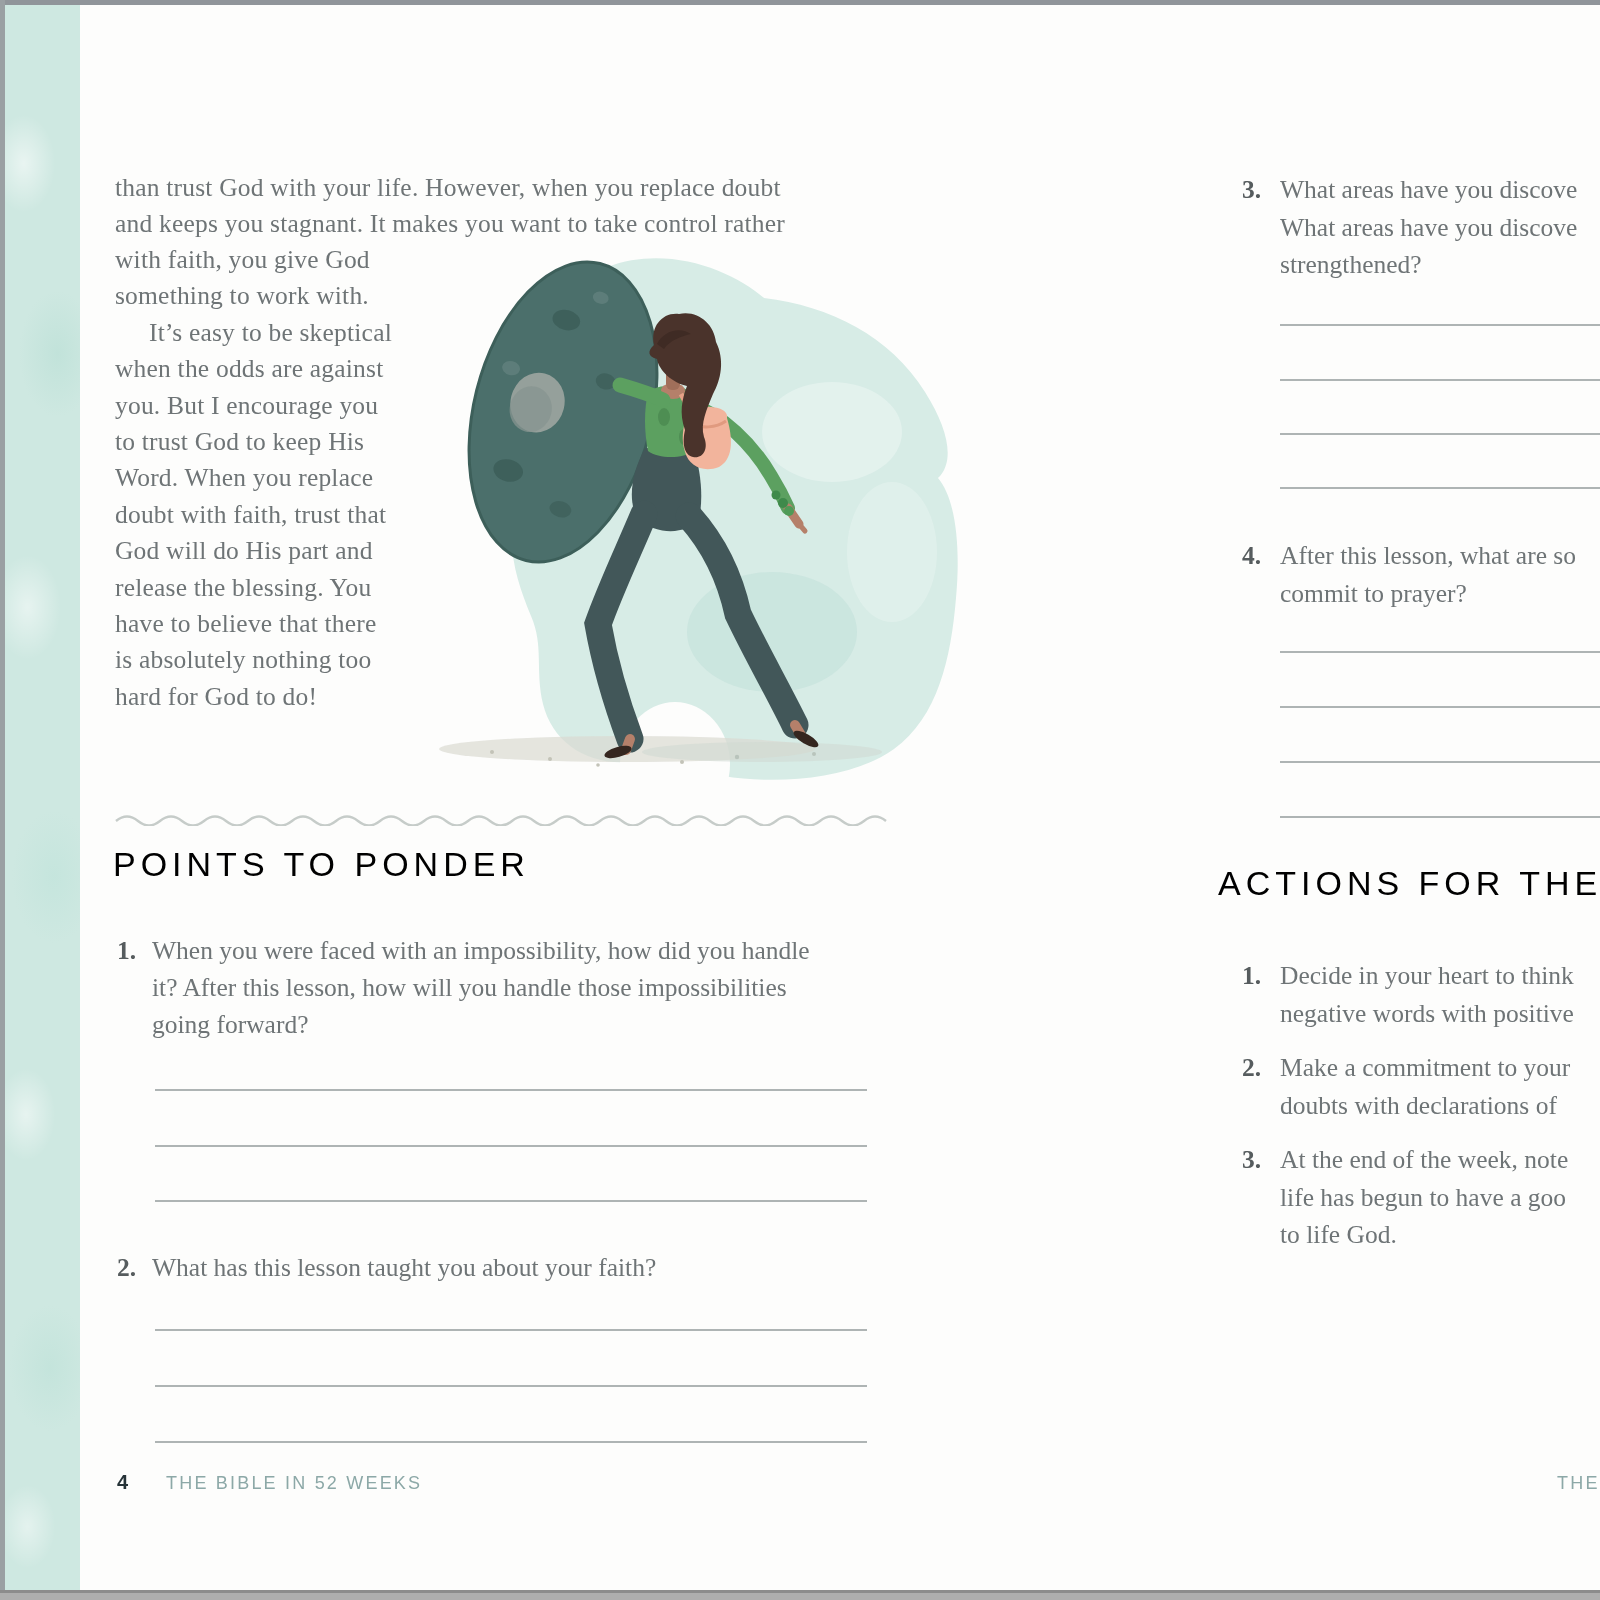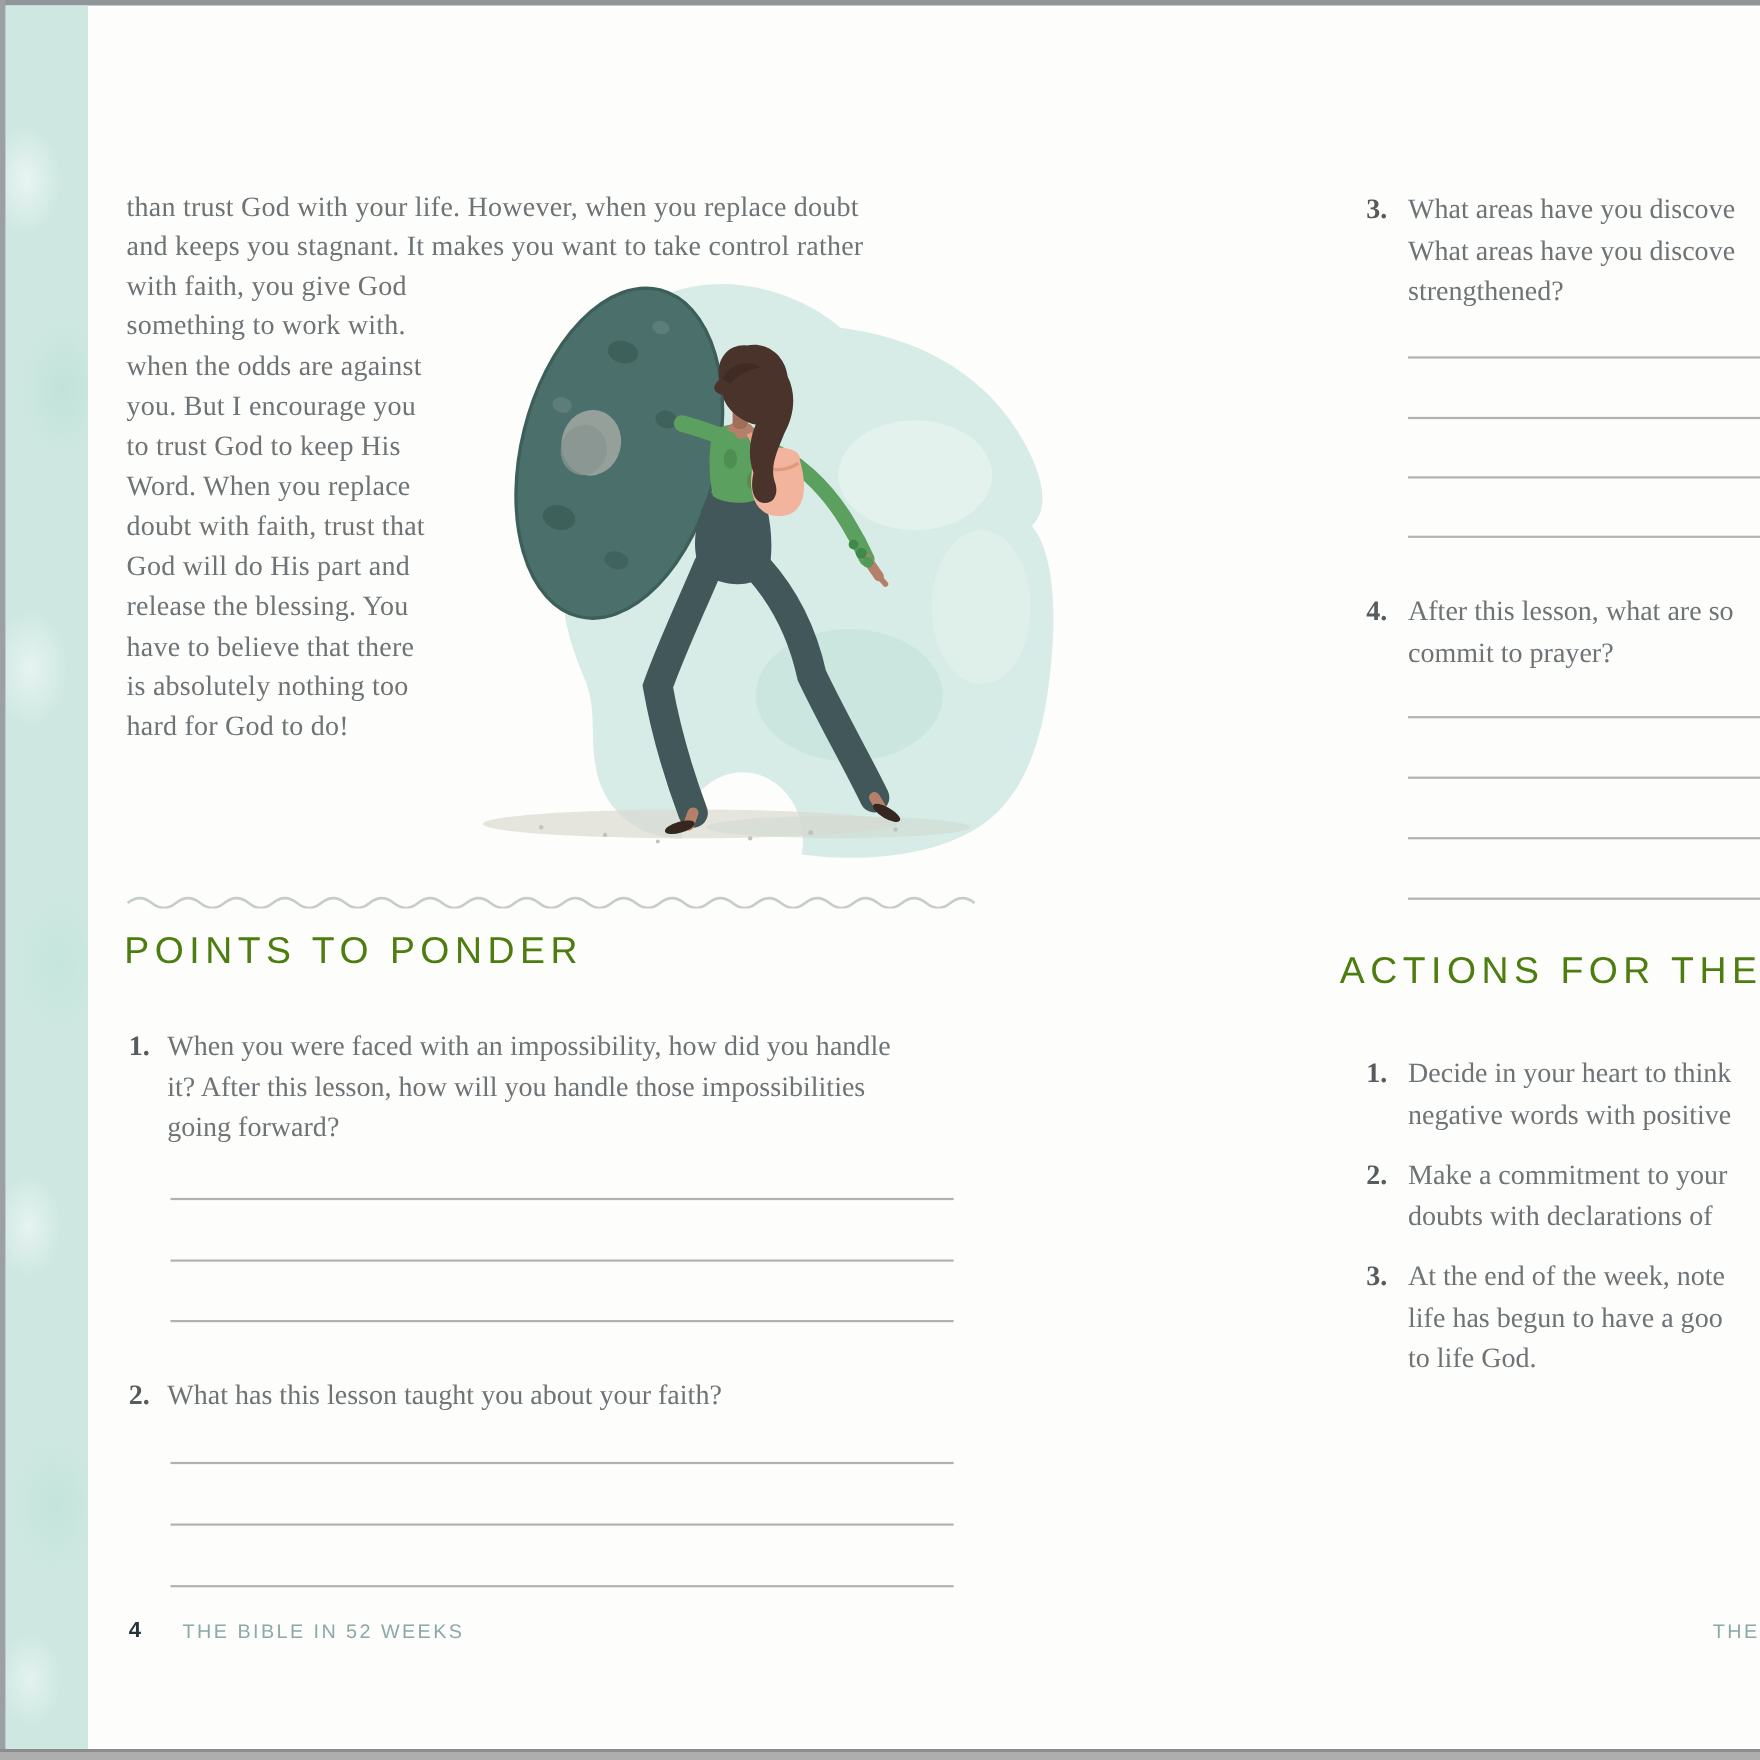--- a/index.html
+++ b/index.html
@@ -30,21 +30,21 @@
   .line { white-space:nowrap; }
   
   .para { position:absolute; font-size:25.5px; letter-spacing:.2px; }
   .para .line { line-height:36.4px; }
   .indent { padding-left:34px; }
   
   .section-heading {
     position:absolute;
     font-family:"Liberation Sans","DejaVu Sans",sans-serif;
     font-size:34px; font-weight:400; letter-spacing:5px;
-    color:#4d7c0f; white-space:nowrap;
+    color:#000000; white-space:nowrap;
   }
   
   .qnum  { position:absolute; font-size:25.5px; font-weight:700; color:#565c5e; }
   .qtext { position:absolute; font-size:25.5px; }
   .qtext .line { line-height:37px; }
   .qtext-r .line { line-height:37.5px; }
   
   .ansline { position:absolute; height:2px; background:#aeb4b4; }
   
   .footer-num {
@@ -71,20 +71,21 @@
   <div>
 
     <div class="para" style="left:115px; top:170px;">
       <div class="line">than trust God with your life. However, when you replace doubt</div>
       <div class="line">and keeps you stagnant. It makes you want to take control rather</div>
     </div>
 
     <div class="para" style="left:115px; top:242px; width:370px;">
       <div class="line">with faith, you give God</div>
       <div class="line">something to work with.</div>
+      <div class="line indent">It’s easy to be skeptical</div>
       <div class="line">when the odds are against</div>
       <div class="line">you. But I encourage you</div>
       <div class="line">to trust God to keep His</div>
       <div class="line">Word. When you replace</div>
       <div class="line">doubt with faith, trust that</div>
       <div class="line">God will do His part and</div>
       <div class="line">release the blessing. You</div>
       <div class="line">have to believe that there</div>
       <div class="line">is absolutely nothing too</div>
       <div class="line">hard for God to do!</div>

